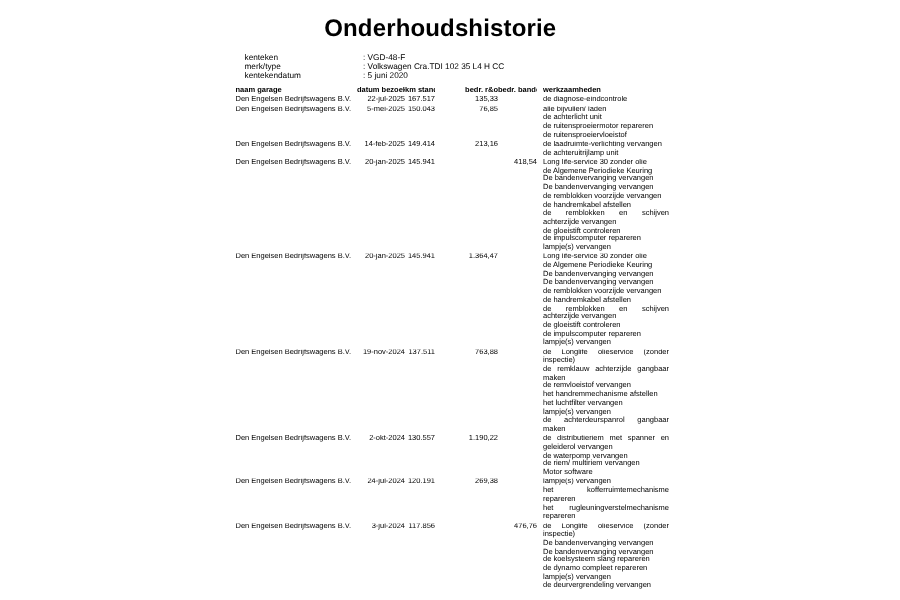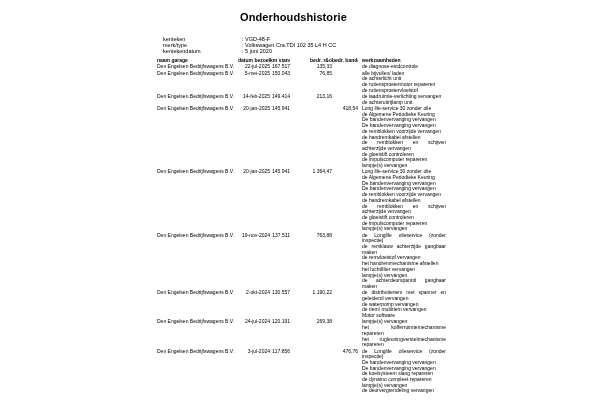--- a/index.html
+++ b/index.html
@@ -7,21 +7,21 @@
   body {
     background:#ffffff;
     color:#000000;
     font-family:"Liberation Sans", sans-serif;
     overflow:hidden;
   }
   .page { position:relative; width:600px; height:400px; background:#ffffff; }
 
   .title {
     position:absolute; top:11px; left:0; width:587px;
-    text-align:center; font-size:11px; font-weight:bold;
+    text-align:center; font-size:16px; font-weight:bold;
     letter-spacing:0.1px;
   }
 
   .meta { position:absolute; top:36px; left:163px; font-size:5.5px; line-height:6.2px; }
   .meta-row { display:flex; }
   .meta-label { width:79px; }
   .meta-value { white-space:nowrap; }
 
   table.history {
     position:absolute; top:58px; left:157px;

